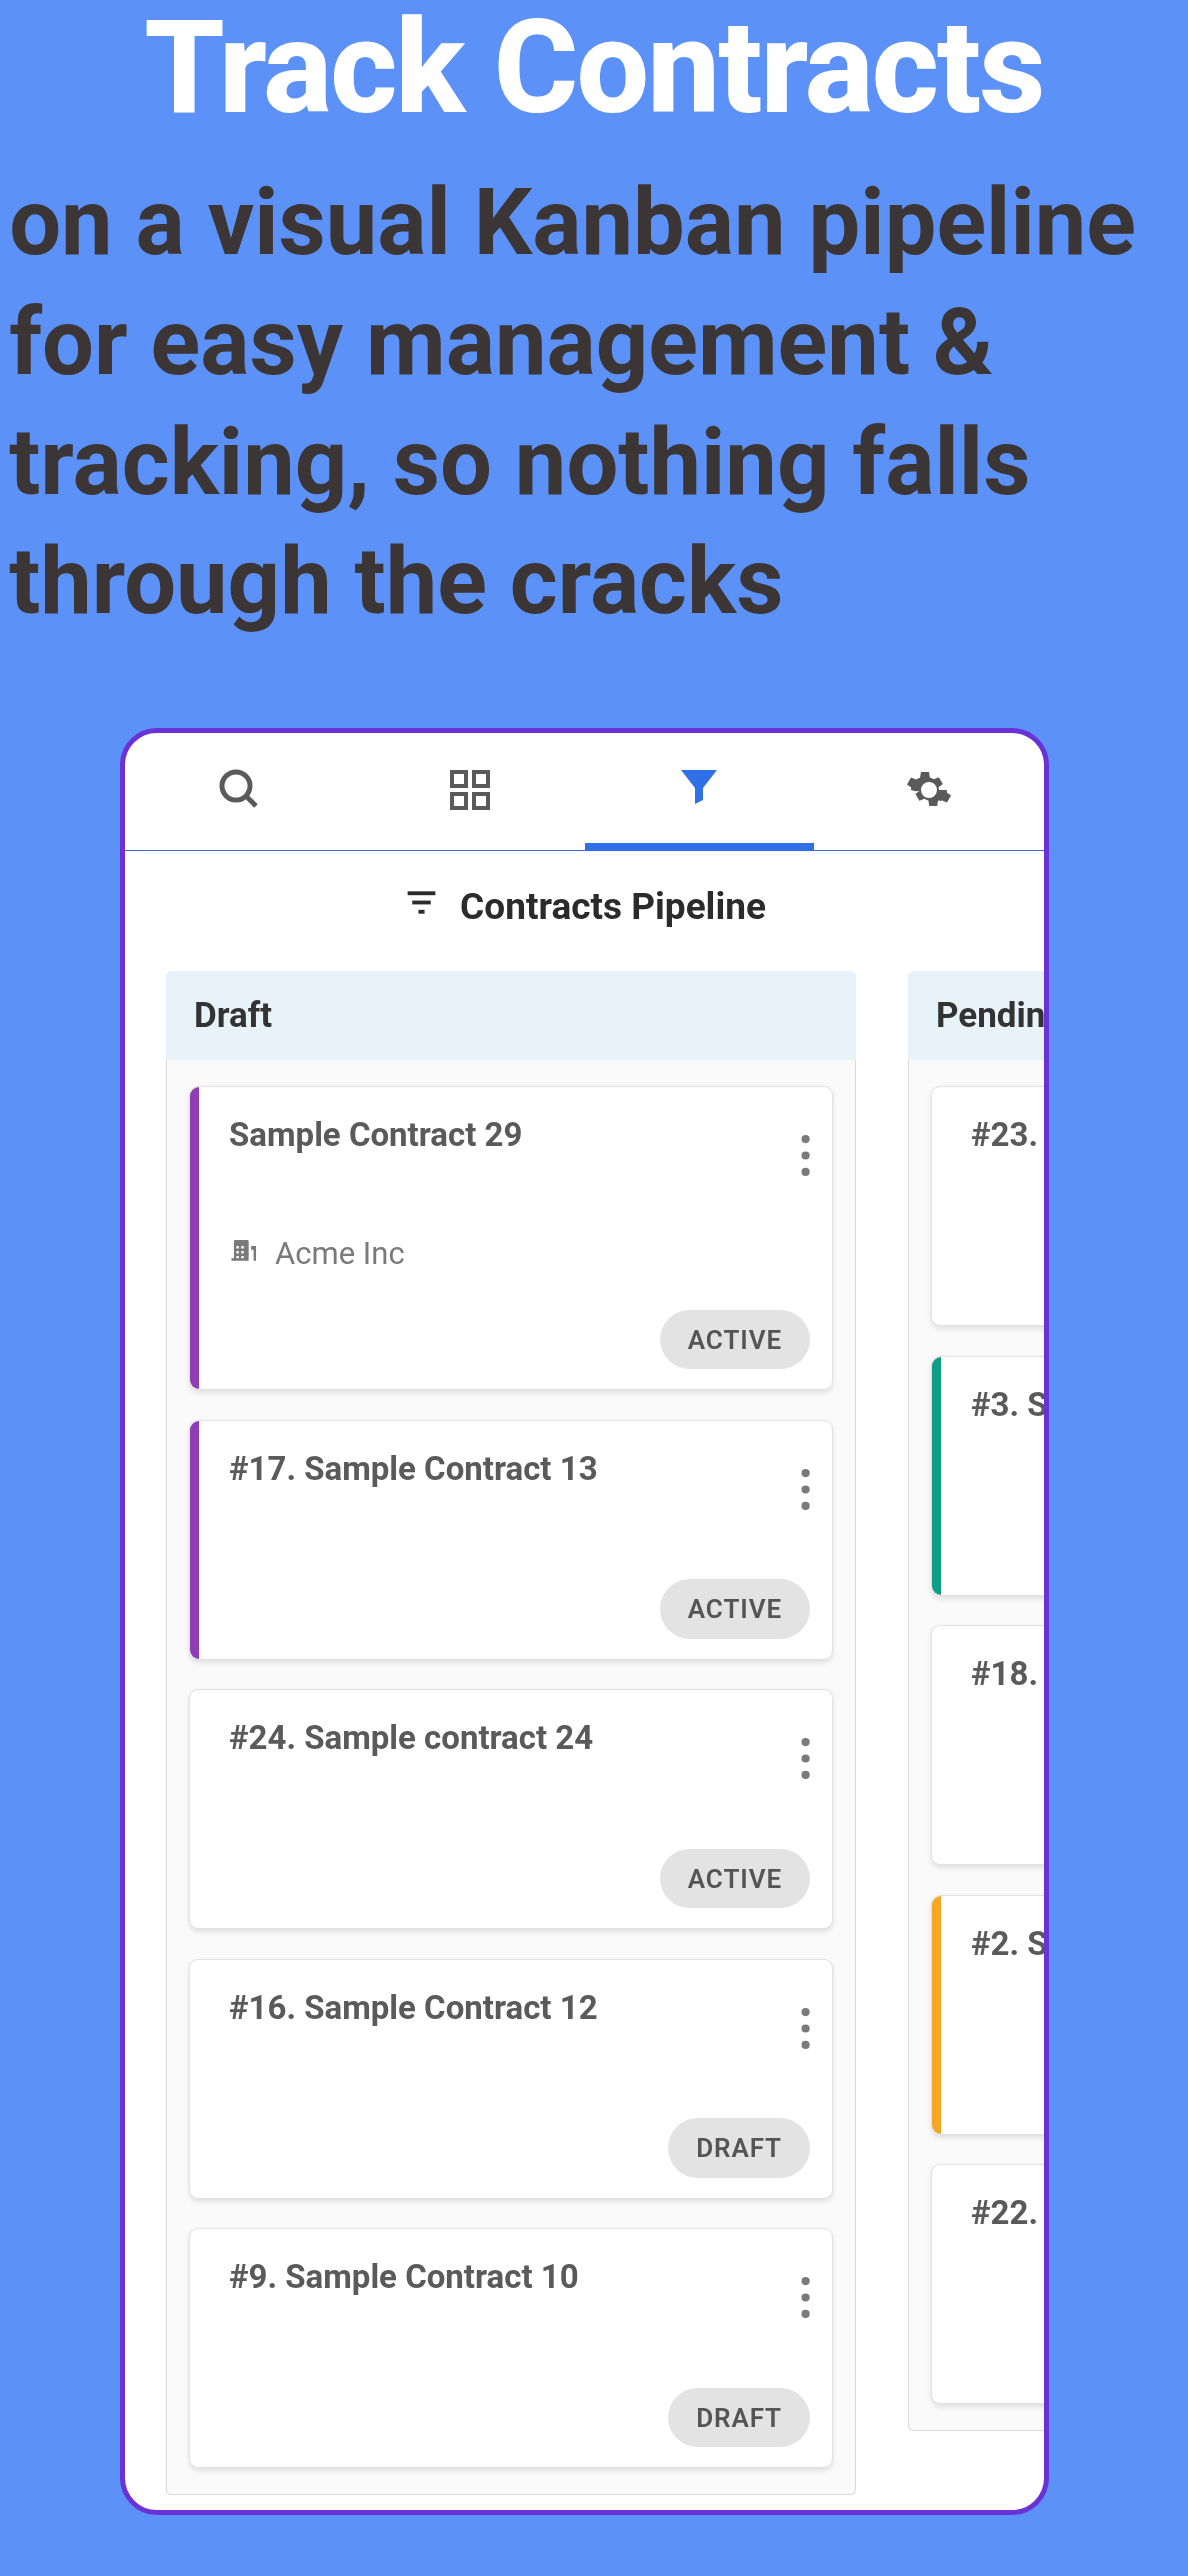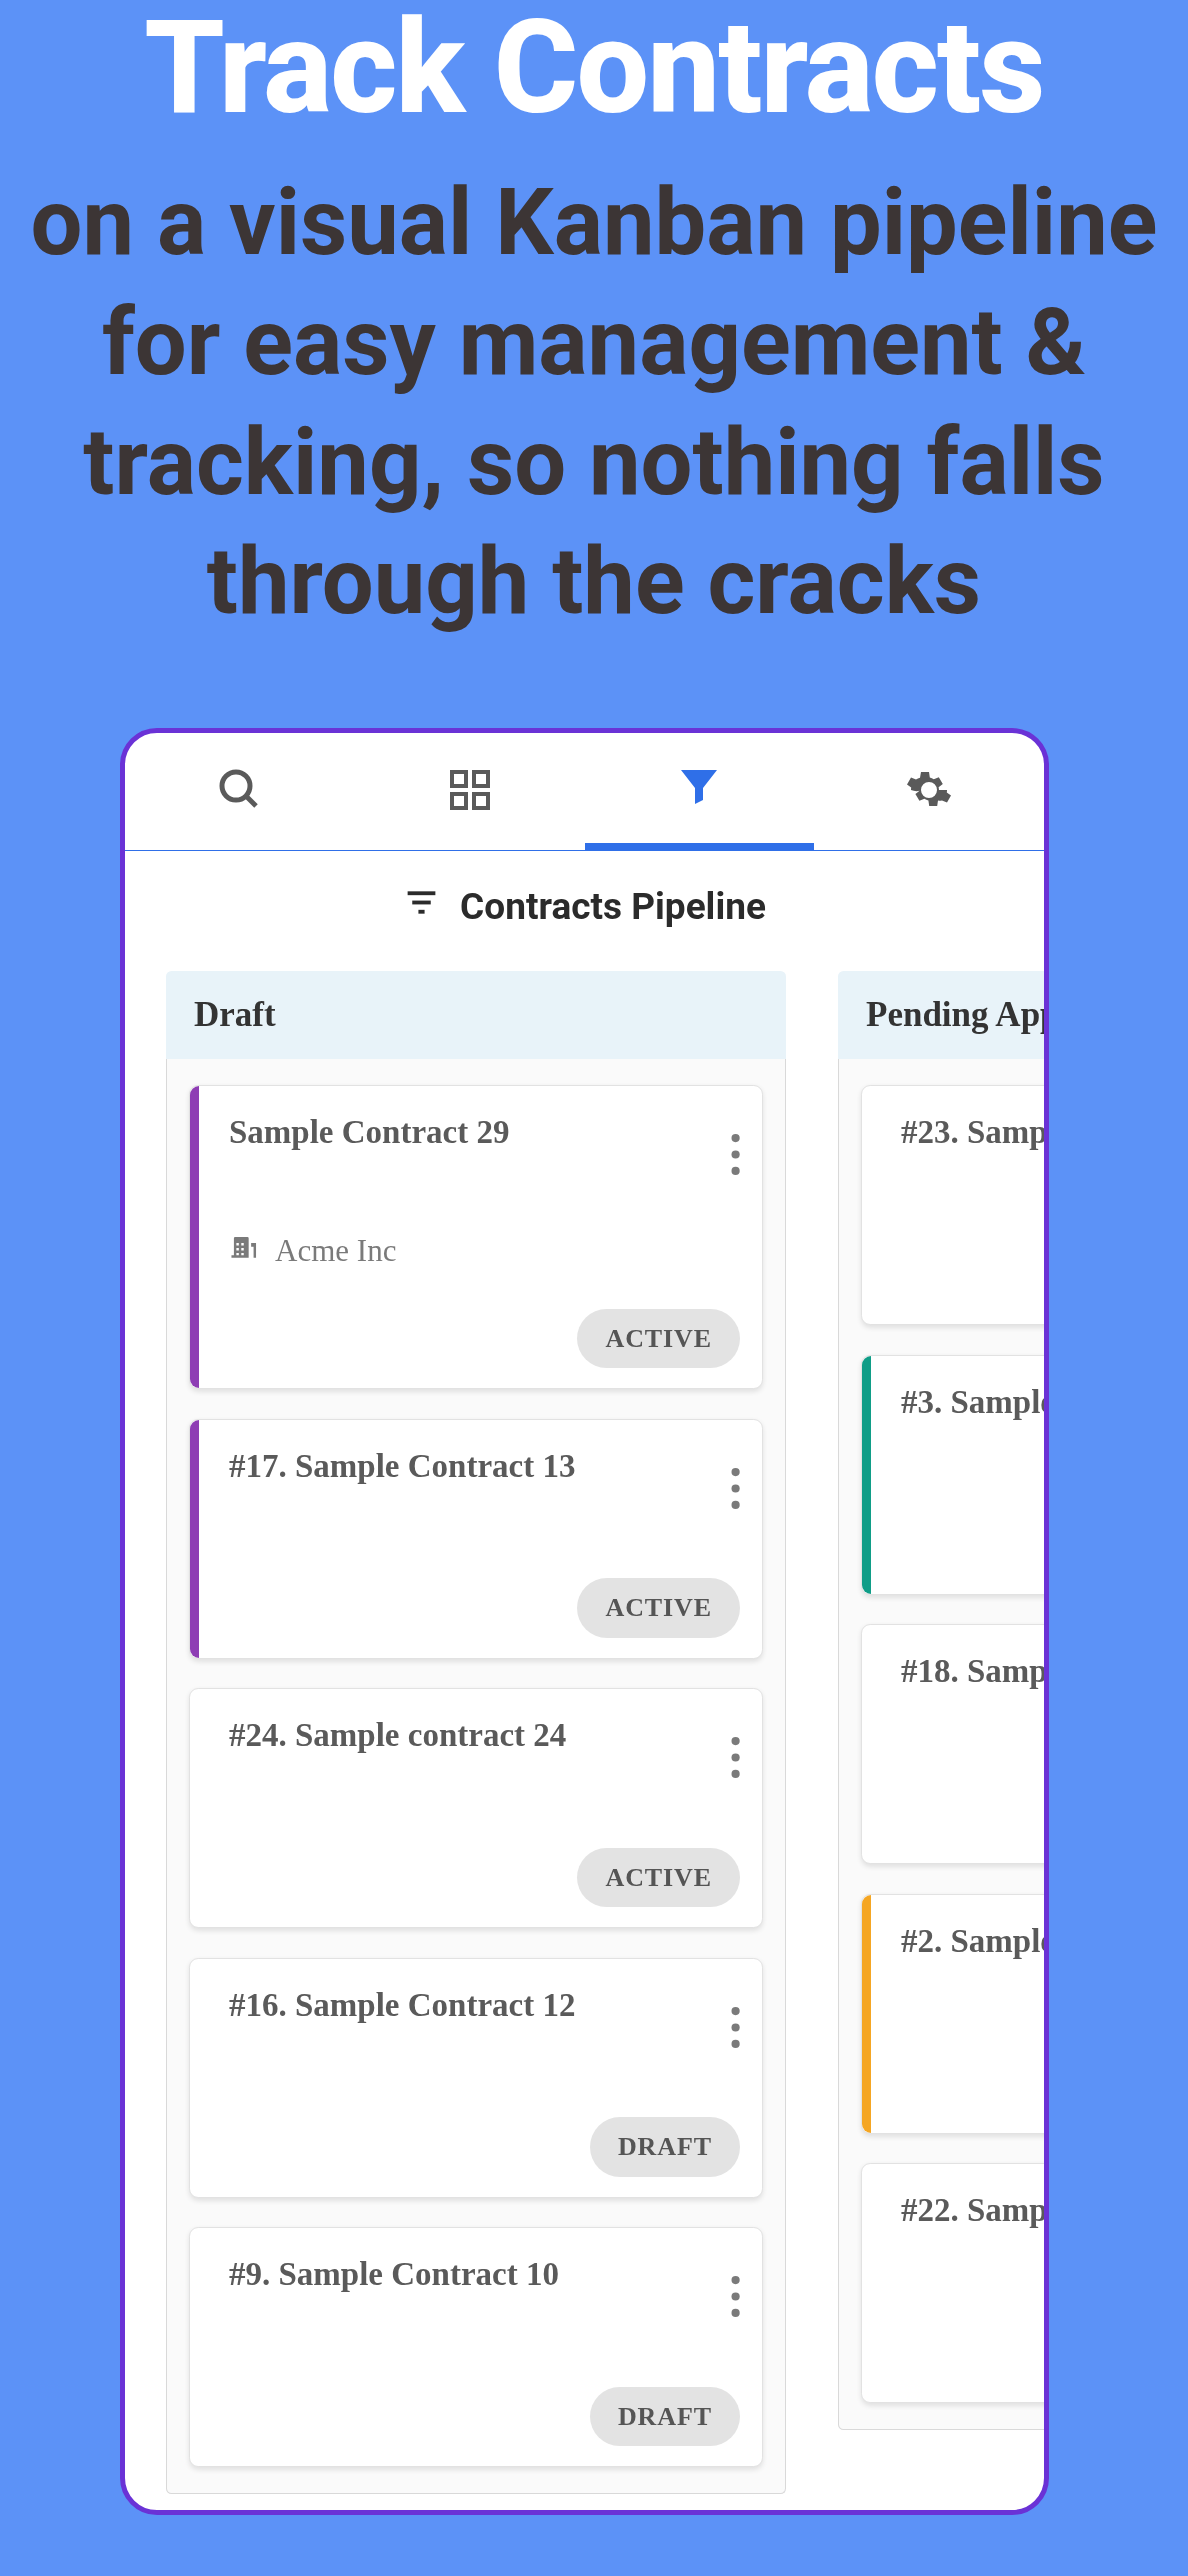--- a/index.html
+++ b/index.html
@@ -11,21 +11,21 @@
   }
   .promo-headline {
     text-align: center;
     color: #fff;
     font-weight: 800;
     font-size: 129px;
     letter-spacing: -1.8px;
     line-height: 1.05;
   }
   .promo-sub {
-    text-align: center;
+    text-align: left;
     color: #3c3535;
     font-weight: 700;
     font-size: 92px;
     line-height: 1.3;
     margin-top: 28px;
     padding: 0 9.2px;
   }
   .device-frame {
     position: absolute;
     top: 728px;
@@ -64,23 +64,22 @@
     font-weight: 700;
     font-size: 37px;
   }
   .page-title-row svg { width: 37px; height: 37px; }
   .kanban {
     display: flex;
     gap: 52px;
     padding: 9.2px 41px 0 41px;
   }
   .kanban-col {
-    width: 620px;
+    width: 690px;
     flex-shrink: 0;
-    font-family: Liberation Serif, serif;
   }
   .col-header {
     background: #e8f3f9;
     color: #333;
     font-size: 35px;
     font-weight: 700;
     padding: 24px 28px;
     border-radius: 5.5px 5.5px 0 0;
   }
   .col-body {

